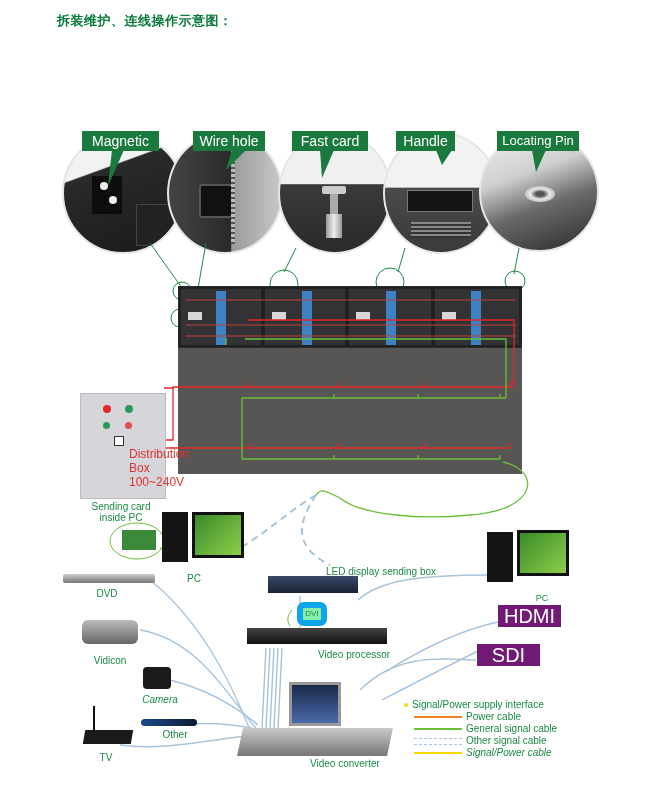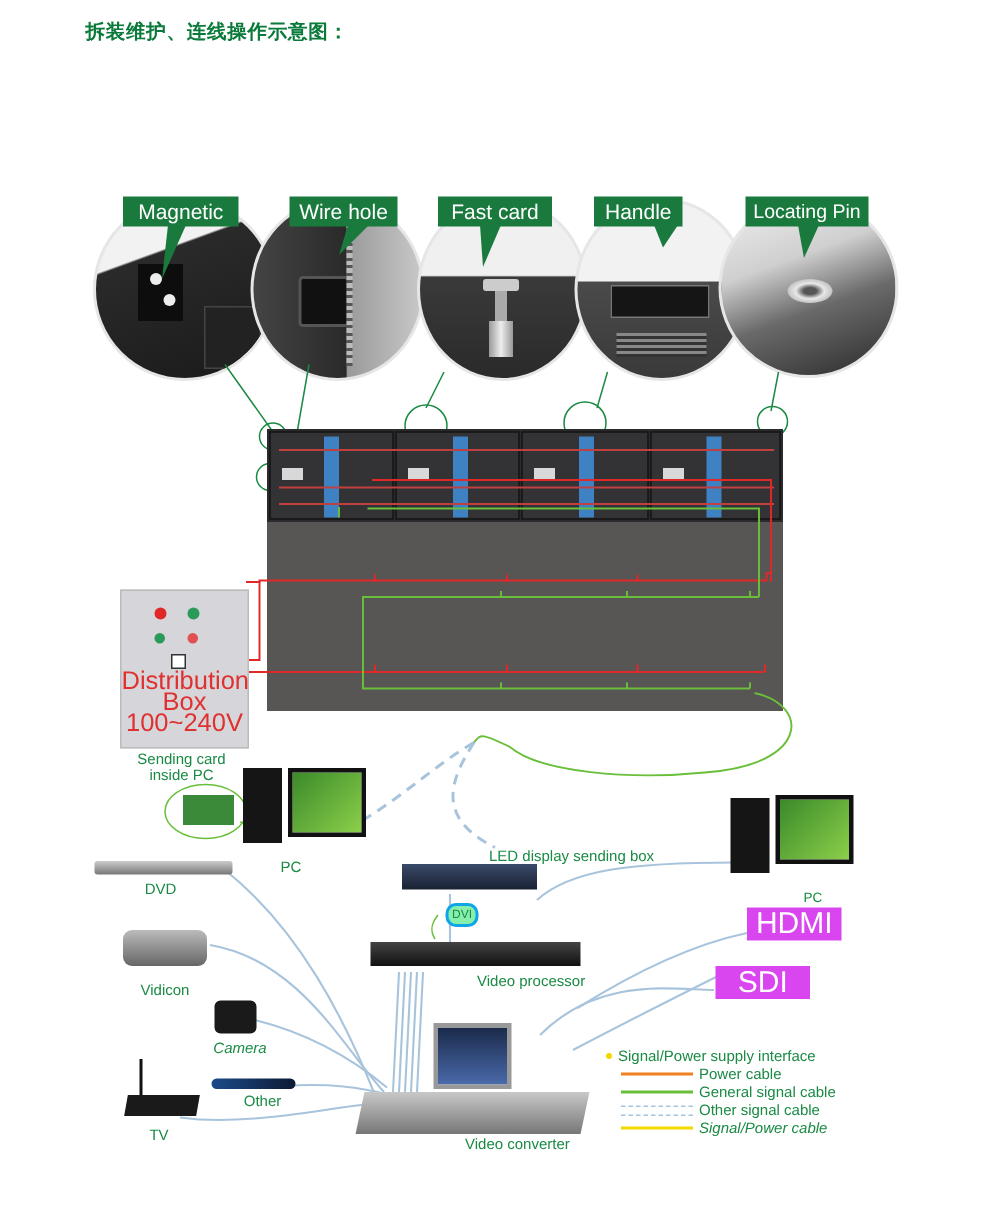--- a/index.html
+++ b/index.html
@@ -2,22 +2,22 @@
 <html><head>
 <meta charset="utf-8">
 <style>
   html, body { margin:0; padding:0; background:#ffffff; }
   body { width:664px; height:805px; position:relative; overflow:hidden; font-family:"Liberation Sans", sans-serif; }
   .abs { position:absolute; }
   .title { left:57px; top:12px; font-size:13px; font-weight:bold; color:#0a7a3a; font-family:"DejaVu Sans", sans-serif; letter-spacing:0.5px; }
   .callout { background:#1a7a3e; color:#fff; font-size:14px; text-align:center; height:20px; line-height:20px; }
   .circle { border-radius:50%; overflow:hidden; border:2px solid #e6e6e6; background:#dcdcdc; }
   .lbl { color:#1a8a44; font-size:10px; text-align:center; }
-  .lbl-red { color:#e03030; font-size:17px; text-align:center; line-height:14px; }
-  .greenbox { background:#d946ef; color:#fff; text-align:center; }
+  .lbl-red { color:#e03030; font-size:12px; text-align:left; line-height:14px;margin-left:48px; }
+  .greenbox { background:#701a75; color:#fff; text-align:center; }
   .legend-row { font-size:10px; color:#1a8a44; height:12px; line-height:12px; white-space:nowrap; }
   .legend-sw { display:inline-block; width:48px; height:2px; vertical-align:middle; margin-right:4px; }
 </style>
 </head>
 <body>
 
 <div class="abs title">拆装维护、连线操作示意图：</div>
 
 <div>
 
@@ -193,21 +193,21 @@
 <div class="abs" style="left:141px;top:719px;width:56px;height:7px;background:linear-gradient(90deg,#1a4a8a,#0d1a33);border-radius:4px;"></div>
 <div class="abs lbl" style="left:158px;top:729px;width:34px;">Other</div>
 
 <div class="abs" style="left:84px;top:730px;width:48px;height:14px;background:#1a1a1a;transform:skewX(-10deg);"></div>
 <div class="abs" style="left:93px;top:706px;width:2px;height:24px;background:#111;"></div>
 <div class="abs lbl" style="left:96px;top:752px;width:20px;">TV</div>
 
 <div class="abs" style="left:268px;top:576px;width:90px;height:17px;background:linear-gradient(180deg,#3a4a6a,#1a2233);"></div>
 <div class="abs lbl" style="left:326px;top:566px;width:120px;text-align:left;">LED display sending box</div>
 
-<div class="abs" style="left:297px;top:602px;width:18px;height:12px;border:2px solid #0ea5e9;border-radius:7px;background:#86efac;">
+<div class="abs" style="left:297px;top:602px;width:18px;height:12px;border:6px solid #0ea5e9;border-radius:7px;background:#86efac;">
   <div class="lbl" style="font-size:8px;line-height:12px;">DVI</div>
 </div>
 
 <div class="abs" style="left:247px;top:628px;width:140px;height:16px;background:linear-gradient(180deg,#444,#111);"></div>
 <div class="abs lbl" style="left:318px;top:649px;width:90px;text-align:left;">Video processor</div>
 
 <div class="abs" style="left:289px;top:682px;width:46px;height:38px;background:linear-gradient(180deg,#1a2a4a,#4a6aaa);border:3px solid #999;"></div>
 <div class="abs" style="left:240px;top:728px;width:150px;height:28px;background:linear-gradient(180deg,#c8c8c8,#777);transform:skewX(-12deg);"></div>
 <div class="abs lbl" style="left:310px;top:758px;width:80px;text-align:left;">Video converter</div>
 

